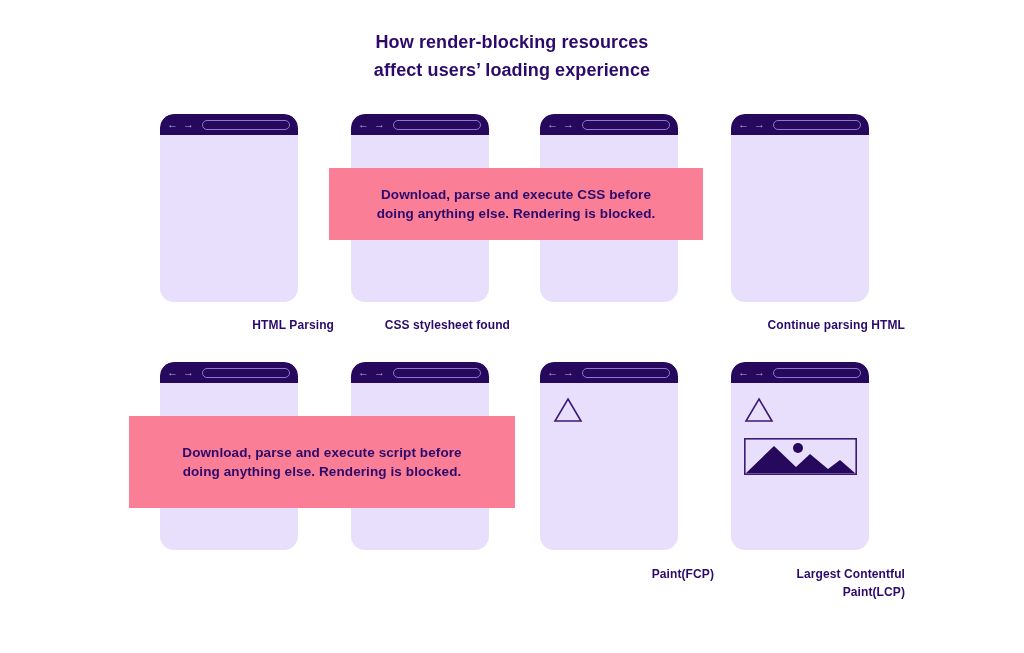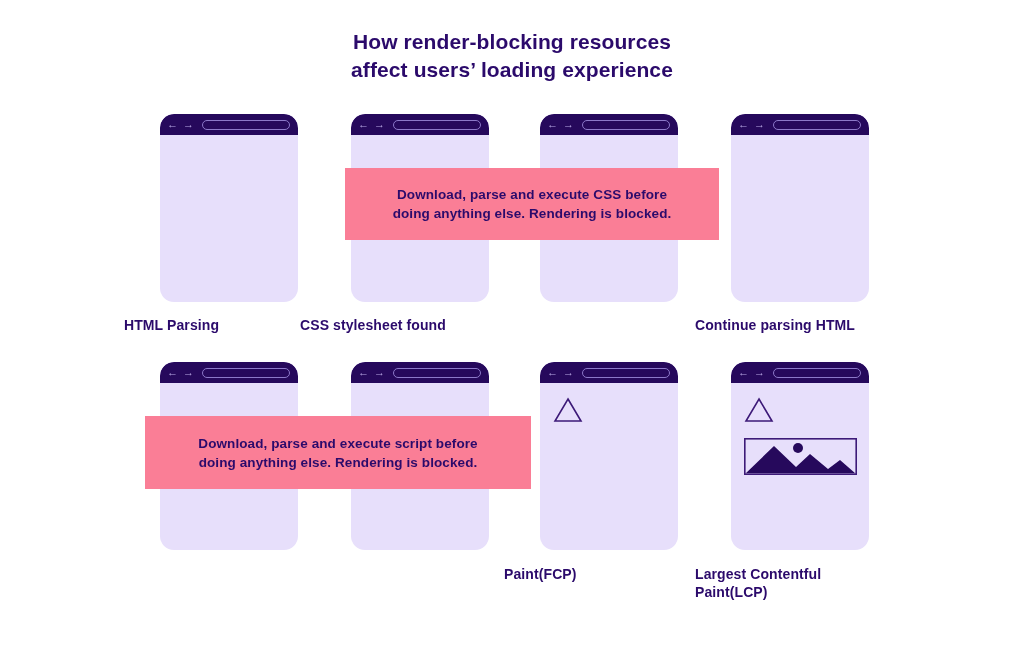--- a/index.html
+++ b/index.html
@@ -23,21 +23,21 @@
   }
 
   
   .title {
     position: absolute;
     left: 0;
     top: 28px;
     width: 1024px;
     text-align: center;
     color: #2B0A6B;
-    font-size: 21px;
+    font-size: 18px;
     font-weight: bold;
     line-height: 28px;
     letter-spacing: 0.1px;
   }
   .title .line { display: block; }
 
   
   .phone {
     position: absolute;
     width: 138px;
@@ -86,23 +86,23 @@
   .img-icon {
     position: absolute;
     left: 13px;
     top: 55px;
   }
 
   
   .caption {
     position: absolute;
     width: 210px;
-    text-align: left;
+    text-align: right;
     color: #2B0A6B;
-    font-size: 14px;
+    font-size: 12px;
     font-weight: bold;
     line-height: 18px;
     letter-spacing: 0.1px;
   }
   .caption .line { display: block; }
 
   
   .banner {
     position: absolute;
     background: #FA7E96;
@@ -110,21 +110,20 @@
     align-items: center;
     justify-content: center;
     text-align: center;
     color: #2B0A6B;
     font-size: 13.5px;
     font-weight: bold;
     line-height: 19px;
     letter-spacing: 0.1px;
     box-sizing: border-box;
     padding: 16px 14px;
-    margin-left: 16px;
   }
   .banner .line { display: block; }
 </style>
 </head>
 <body>
 
 <div id="infographic">
 
   <div class="title">
     <span class="line">How render-blocking resources</span>
@@ -232,21 +231,21 @@
       <span class="img-icon">
         <svg width="113" height="37" viewBox="0 0 113 37">
           <rect x="0.8" y="0.8" width="111.4" height="35.4" fill="none" stroke="#3D1A78" stroke-width="1.6"></rect>
           <circle cx="54" cy="10" r="5" fill="#26095C"></circle>
           <polygon points="1.8,35.2 30,8 52,29 66,16 84,31 96,22 111.2,35.2" fill="#26095C"></polygon>
         </svg>
       </span>
     </div>
   </div>
 
-  <div class="banner" style="left:129px; top:416px; width:386px; height:73px;">
+  <div class="banner" style="left:129px; top:416px; width:386px; height:92px;">
     <div>
       <span class="line">Download, parse and execute script before</span>
       <span class="line">doing anything else. Rendering is blocked.</span>
     </div>
   </div>
 
   <div class="caption" style="left:504px; top:565px;">
     <span class="line">Paint(FCP)</span>
   </div>
   <div class="caption" style="left:695px; top:565px;">

